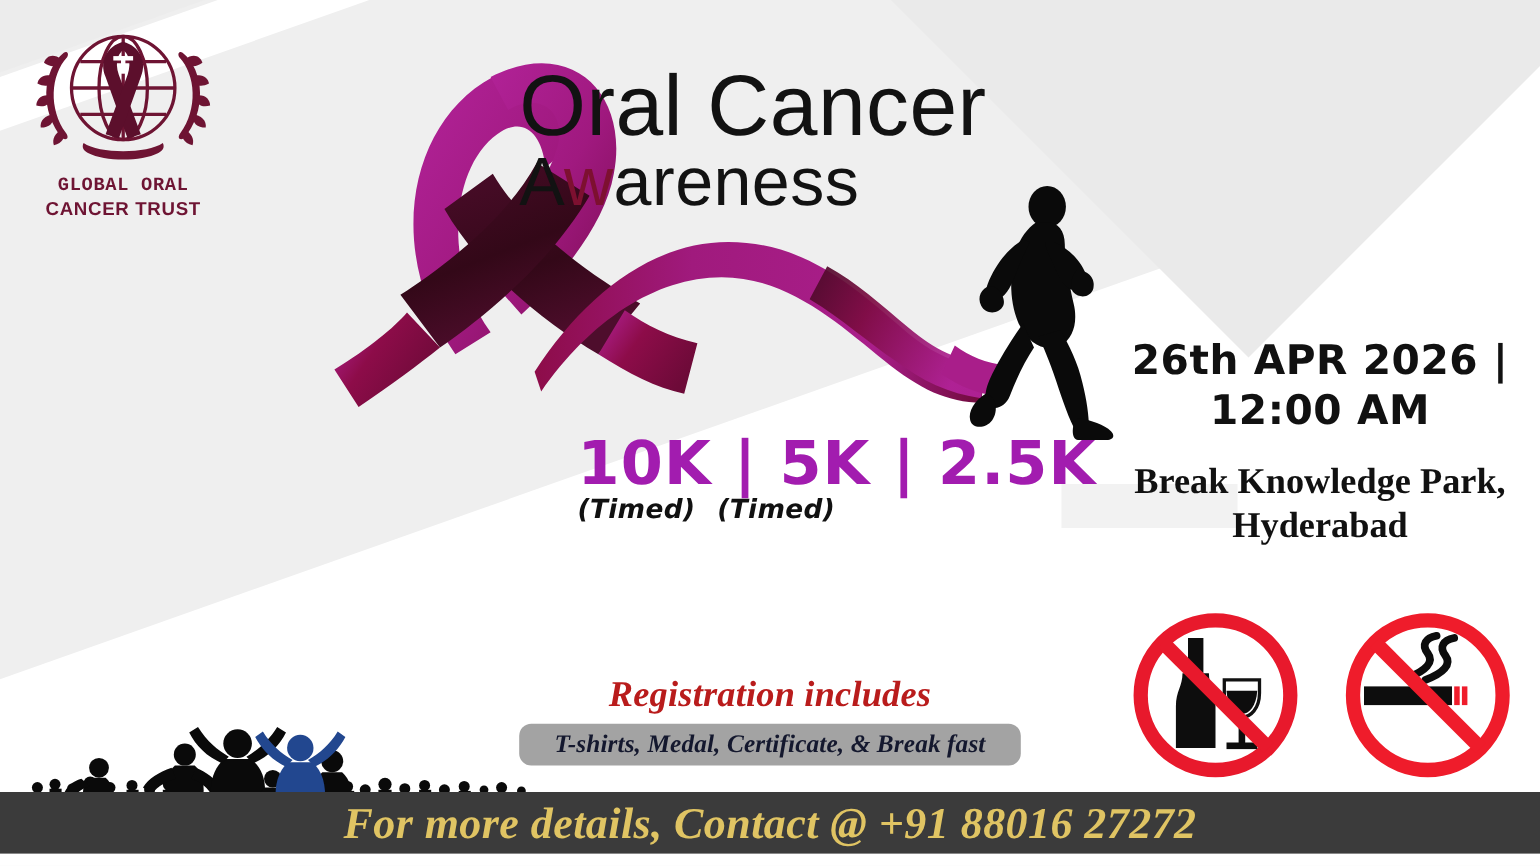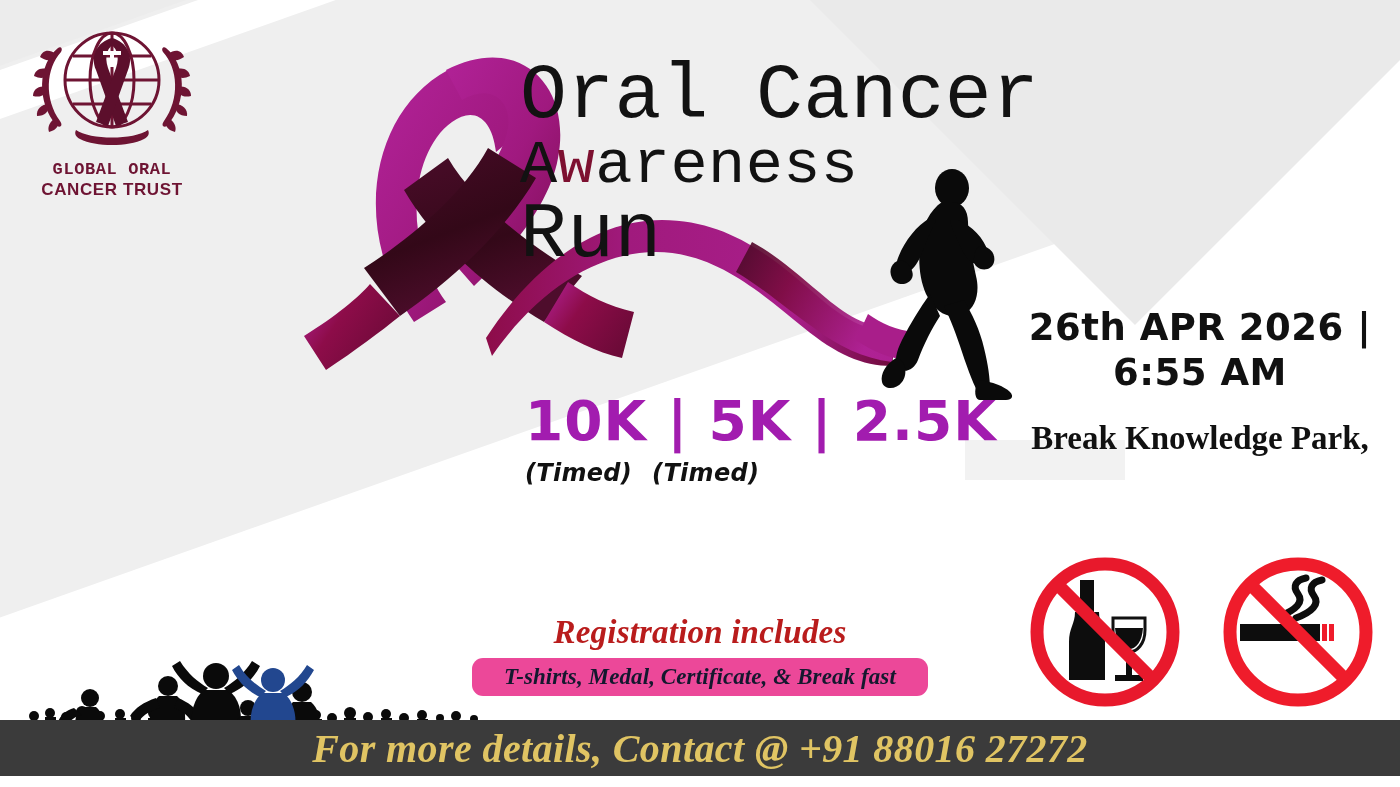--- a/index.html
+++ b/index.html
@@ -83,23 +83,23 @@
 
   
   .runner{
     position:absolute;left:880px;top:168px;
     width:150px;height:232px;
     z-index:5;
   }
 
   
   .title{
-    position:absolute;left:520px;top:58px;
-    z-index:7;
-    font-family:Liberation Mono, monospace;
+    position:absolute;left:472px;top:58px;
+    z-index:7;
+    font-family:Liberation Sans, sans-serif;
     color:#121212;
     line-height:0.99;
     letter-spacing:0.4px;
   }
   .title-l1{font-size:78px;}
   .title-l2{font-size:62px;}
   .title-l3{font-size:78px;}
   .hl-w{color:#7d1030;}
 
   
@@ -109,21 +109,21 @@
   }
   .dist-main{
     font-family:"DejaVu Sans",sans-serif;
     font-weight:bold;
     font-size:55px;
     color:#a21caf;
     letter-spacing:1px;
     line-height:1;
   }
   .dist-sub{
-    margin-top:10px;
+    margin-top:0;
     font-family:"DejaVu Sans",sans-serif;
     font-weight:bold;
     font-style:italic;
     font-size:24px;
     color:#111111;
     letter-spacing:0.3px;
   }
   .dist-sub .gap{display:inline-block;width:20px;}
 
   
@@ -161,21 +161,21 @@
     font-weight:bold;
     font-style:italic;
     font-size:33px;
     color:#b91c1c;
     letter-spacing:0.2px;
   }
   .reg-box{
     position:absolute;left:472px;top:658px;
     width:456px;height:38px;
     z-index:7;
-    background:#ec4899;
+    background:#a3a3a3;
     border-radius:11px;
     display:flex;align-items:center;justify-content:center;
     font-family:"Liberation Serif",serif;
     font-weight:bold;
     font-style:italic;
     font-size:23px;
     color:#14182e;
     letter-spacing:0.1px;
   }
 
@@ -337,32 +337,32 @@
 
       <path d="M50 126 C40 140 30 156 22 172 C16 184 14 194 18 200
                C24 206 34 202 38 192 C44 176 52 160 60 148 Z"></path>
       <path d="M16 190 C6 196 0 206 2 214 C4 222 16 222 22 214 C28 206 26 192 16 190 Z"></path>
     </g>
   </svg>
 
   <div class="title">
     <div class="title-l1">Oral Cancer</div>
     <div class="title-l2"><span>A</span><span class="hl-w">w</span><span>areness</span></div>
-    <div class="title-l3">Run</div>
   </div>
 
   <div class="distances">
     <div class="dist-main">10K | 5K | 2.5K</div>
     <div class="dist-sub"><span>(Timed)</span><span class="gap"></span><span>(Timed)</span></div>
   </div>
 
-  <div class="datetime">26th APR 2026 |  6:55 AM</div>
+  <div class="datetime">26th APR 2026 |  12:00 AM</div>
 
   <div class="venue">
     <div>Break Knowledge Park,</div>
+    <div>Hyderabad</div>
   </div>
 
   <div class="reg-title">Registration includes</div>
   <div class="reg-box">
     <span>T-shirts, Medal, Certificate, &amp; Break fast</span>
   </div>
 
   <svg class="no-alcohol" viewBox="0 0 160 160">
     <circle cx="80" cy="80" r="72" fill="#ffffff" stroke="#111111" stroke-width="3"></circle>
     <circle cx="80" cy="80" r="68" fill="none" stroke="#e8192c" stroke-width="13"></circle>

